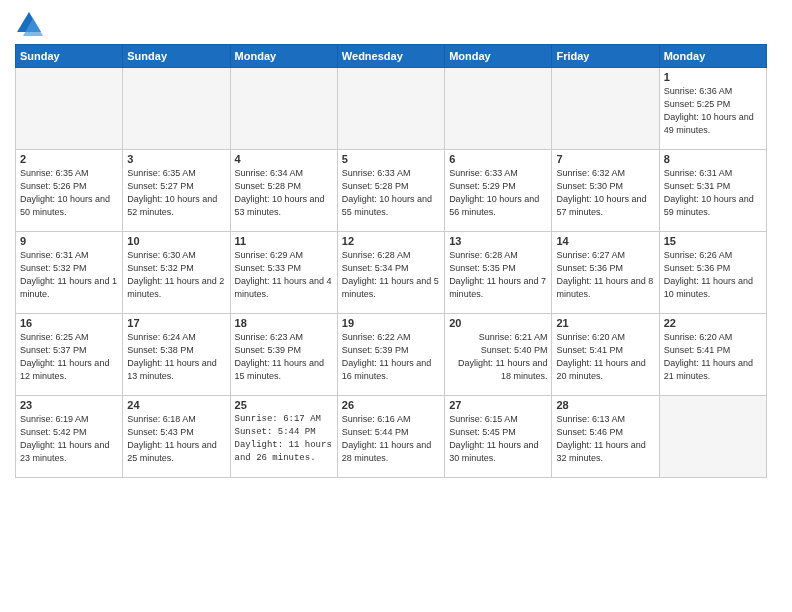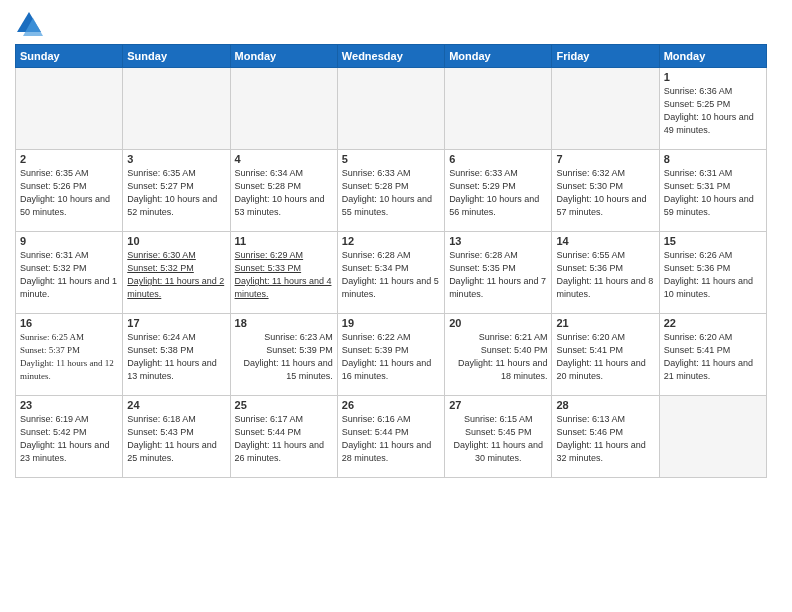--- a/index.html
+++ b/index.html
@@ -192,71 +192,71 @@
         </tr>
         <tr>
           <td>
             <span class="day-num">9</span>
             <div class="day-info" style="white-space: pre-line;">Sunrise: 6:31 AM
 Sunset: 5:32 PM
 Daylight: 11 hours and 1 minute.</div>
           </td>
           <td>
             <span class="day-num">10</span>
-            <div class="day-info" style="white-space: pre-line; text-decoration: underline;">Sunrise: 6:30 AM
+            <div class="day-info" style="white-space: pre-line;">Sunrise: 6:30 AM
 Sunset: 5:32 PM
 Daylight: 11 hours and 2 minutes.</div>
           </td>
           <td>
             <span class="day-num">11</span>
-            <div class="day-info" style="white-space: pre-line; text-decoration: underline;">Sunrise: 6:29 AM
+            <div class="day-info" style="white-space: pre-line;">Sunrise: 6:29 AM
 Sunset: 5:33 PM
 Daylight: 11 hours and 4 minutes.</div>
           </td>
           <td>
             <span class="day-num">12</span>
             <div class="day-info" style="white-space: pre-line;">Sunrise: 6:28 AM
 Sunset: 5:34 PM
 Daylight: 11 hours and 5 minutes.</div>
           </td>
           <td>
             <span class="day-num">13</span>
             <div class="day-info" style="white-space: pre-line;">Sunrise: 6:28 AM
 Sunset: 5:35 PM
 Daylight: 11 hours and 7 minutes.</div>
           </td>
           <td>
             <span class="day-num">14</span>
-            <div class="day-info" style="white-space: pre-line;">Sunrise: 6:55 AM
+            <div class="day-info" style="white-space: pre-line;">Sunrise: 6:27 AM
 Sunset: 5:36 PM
 Daylight: 11 hours and 8 minutes.</div>
           </td>
           <td>
             <span class="day-num">15</span>
             <div class="day-info" style="white-space: pre-line;">Sunrise: 6:26 AM
 Sunset: 5:36 PM
 Daylight: 11 hours and 10 minutes.</div>
           </td>
         </tr>
         <tr>
           <td>
             <span class="day-num">16</span>
-            <div class="day-info" style="white-space: pre-line; font-family: Liberation Serif, serif;">Sunrise: 6:25 AM
+            <div class="day-info" style="white-space: pre-line;">Sunrise: 6:25 AM
 Sunset: 5:37 PM
 Daylight: 11 hours and 12 minutes.</div>
           </td>
           <td>
             <span class="day-num">17</span>
             <div class="day-info" style="white-space: pre-line;">Sunrise: 6:24 AM
 Sunset: 5:38 PM
 Daylight: 11 hours and 13 minutes.</div>
           </td>
           <td>
             <span class="day-num">18</span>
-            <div class="day-info" style="white-space: pre-line; text-align: right;">Sunrise: 6:23 AM
+            <div class="day-info" style="white-space: pre-line;">Sunrise: 6:23 AM
 Sunset: 5:39 PM
 Daylight: 11 hours and 15 minutes.</div>
           </td>
           <td>
             <span class="day-num">19</span>
             <div class="day-info" style="white-space: pre-line;">Sunrise: 6:22 AM
 Sunset: 5:39 PM
 Daylight: 11 hours and 16 minutes.</div>
           </td>
           <td>
@@ -286,33 +286,33 @@
 Daylight: 11 hours and 23 minutes.</div>
           </td>
           <td>
             <span class="day-num">24</span>
             <div class="day-info" style="white-space: pre-line;">Sunrise: 6:18 AM
 Sunset: 5:43 PM
 Daylight: 11 hours and 25 minutes.</div>
           </td>
           <td>
             <span class="day-num">25</span>
-            <div class="day-info" style="white-space: pre-line;">Sunrise: 6:17 AM
+            <div class="day-info" style="white-space: pre-line; font-family: Liberation Mono, monospace;">Sunrise: 6:17 AM
 Sunset: 5:44 PM
 Daylight: 11 hours and 26 minutes.</div>
           </td>
           <td>
             <span class="day-num">26</span>
             <div class="day-info" style="white-space: pre-line;">Sunrise: 6:16 AM
 Sunset: 5:44 PM
 Daylight: 11 hours and 28 minutes.</div>
           </td>
           <td>
             <span class="day-num">27</span>
-            <div class="day-info" style="white-space: pre-line; text-align: center;">Sunrise: 6:15 AM
+            <div class="day-info" style="white-space: pre-line;">Sunrise: 6:15 AM
 Sunset: 5:45 PM
 Daylight: 11 hours and 30 minutes.</div>
           </td>
           <td>
             <span class="day-num">28</span>
             <div class="day-info" style="white-space: pre-line;">Sunrise: 6:13 AM
 Sunset: 5:46 PM
 Daylight: 11 hours and 32 minutes.</div>
           </td>
           <td class="empty"></td>

